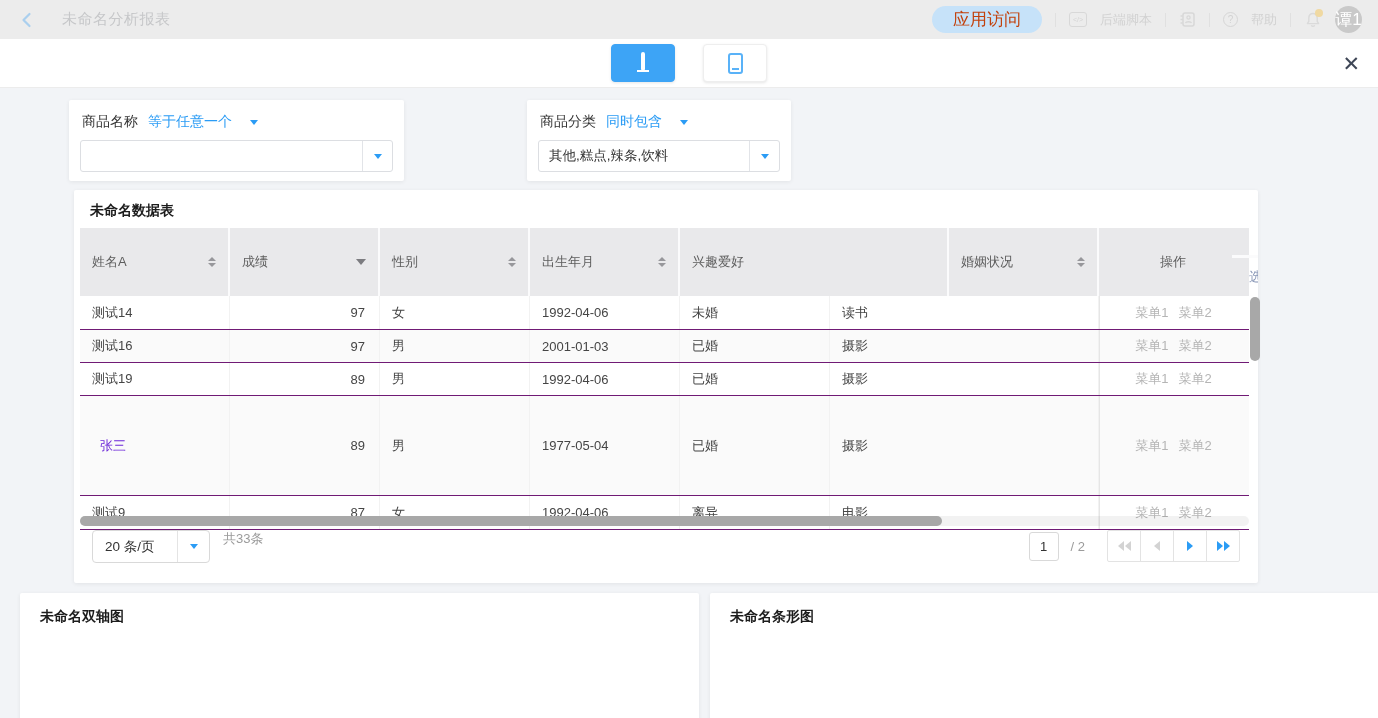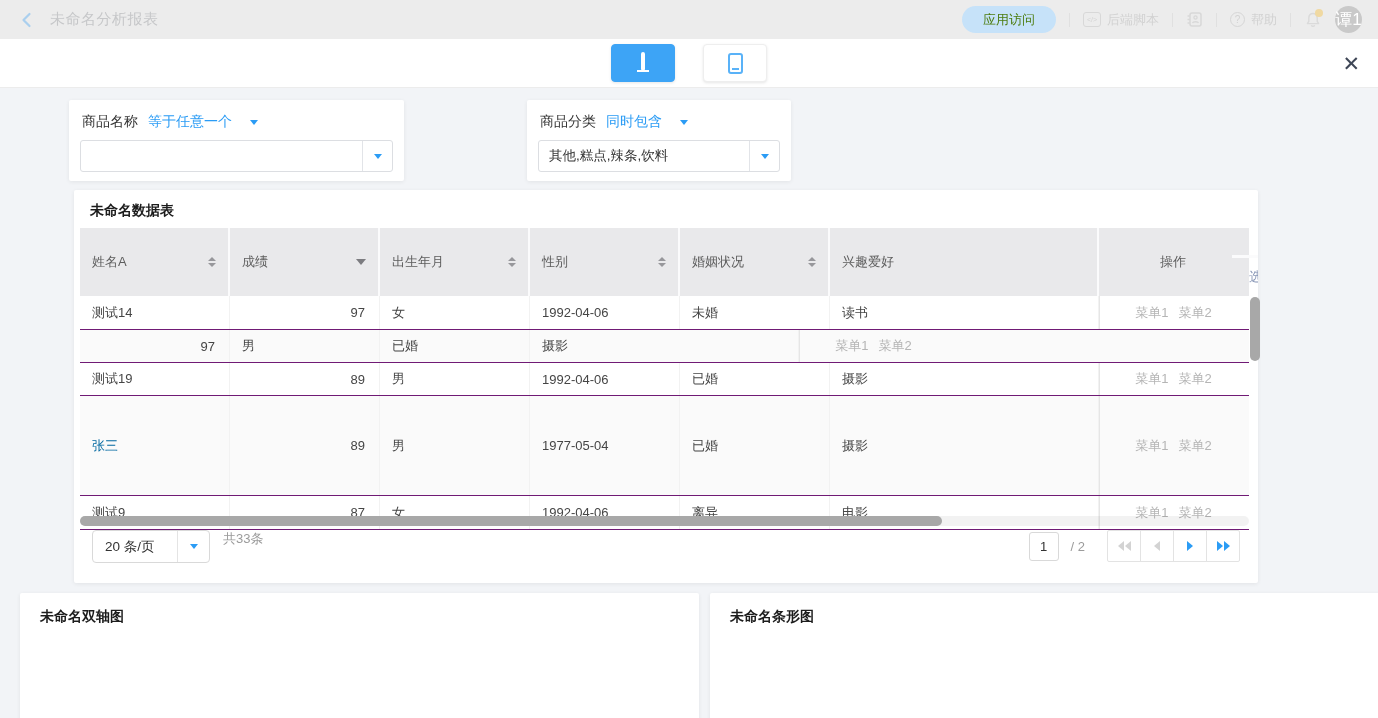--- a/index.html
+++ b/index.html
@@ -1,27 +1,27 @@
 <!DOCTYPE html>
 <html><head>
 <meta charset="utf-8">
 <style>
   * { box-sizing: border-box; margin: 0; padding: 0; }
   html,body { width:1378px; height:718px; overflow:hidden; }
   body { font-family:"Liberation Sans","DejaVu Sans",sans-serif; background:#f2f4f7; position:relative; }
 
   
   .topbar { position:absolute; top:0; left:0; width:1378px; height:39px; background:#ececec; display:flex; align-items:center; justify-content:space-between; padding:0 16px 0 18px; }
-  .tb-left { display:flex; align-items:center; gap:14px; }
+  .tb-left { display:flex; align-items:center; gap:26px; }
   .back-ic { width:18px; height:18px; display:inline-flex; cursor:pointer; }
   .tb-title { font-size:15px; color:#c6c7c9; letter-spacing:.5px; }
   .tb-right { display:flex; align-items:center; gap:13px; }
-  .pill { background:#c6e2f9; color:#4d7c0f; border:none; border-radius:16px; height:27px; padding:0 21px; font-size:13px; font-family:inherit; cursor:pointer; }
+  .pill { background:#c6e2f9; color:#c2410c; border:none; border-radius:16px; height:27px; padding:0 21px; font-size:17px; font-family:inherit; cursor:pointer; }
   .vdiv { width:1px; height:14px; background:#e0e0e0; }
-  .tb-item { display:inline-flex; align-items:center; gap:6px; font-size:13px; color:#d2d2d2; cursor:pointer; }
+  .tb-item { display:inline-flex; align-items:center; gap:13px; font-size:13px; color:#d2d2d2; cursor:pointer; }
   .code-ic { display:inline-flex; align-items:center; justify-content:center; width:18px; height:15px; border:1px solid #d8d8d8; border-radius:3px; font-size:7px; color:#d4d4d4; letter-spacing:0; }
   .q-ic { display:inline-flex; align-items:center; justify-content:center; width:15px; height:15px; border:1px solid #d6d6d6; border-radius:50%; font-size:10px; color:#d2d2d2; }
   .bell { position:relative; display:inline-flex; cursor:pointer; }
   .bell-dot { position:absolute; top:-2px; right:-1px; width:8px; height:8px; border-radius:50%; background:#f0d9a2; }
   .avatar { width:27px; height:27px; border-radius:50%; background:#c9c9c9; color:#ffffff; font-size:17px; display:inline-flex; align-items:center; justify-content:center; cursor:pointer; }
 
   
   .previewbar { position:absolute; top:39px; left:0; width:1378px; height:49px; background:#fff; border-bottom:1px solid #ececec; }
   .device-toggle { position:absolute; left:50%; top:5px; transform:translateX(-50%); display:flex; gap:28px; }
   .dev-btn { width:64px; height:38px; border-radius:4px; border:1px solid #eeeeee; background:#fff; display:flex; align-items:center; justify-content:center; cursor:pointer; box-shadow:0 1px 3px rgba(0,0,0,.10); }
@@ -67,21 +67,21 @@
   .edge-glyph { position:absolute; left:1175px; top:78px; width:9px; height:16px; overflow:hidden; font-size:13px; color:#8795b5; }
 
   .tbody { position:absolute; left:6px; top:106px; width:1169px; height:234px; overflow:hidden; }
   .tr { display:flex; border-bottom:1px solid #701a75; background:#fff; }
   .tr.alt { background:#fafafa; }
   .tr.h34 { height:34px; } .tr.h33 { height:33px; } .tr.h100 { height:100px; }
   .td { display:flex; align-items:center; padding:0 12px; font-size:13px; color:#454545; border-right:1px solid #f2f2f2; overflow:hidden; white-space:nowrap; }
   .td.c1 { justify-content:flex-end; padding-right:14px; }
   .td.c6 { justify-content:center; gap:10px; border-left:1px solid #e6e6e6; border-right:none; }
   .alink { color:#b5b5b5; cursor:pointer; }
-  .name-link { color:#0369a1; cursor:pointer; }
+  .name-link { color:#6d28d9; cursor:pointer;margin-left:8px; }
 
   .vthumb { position:absolute; left:1176px; top:107px; width:10px; height:64px; background:#a8a8a8; border-radius:5px; cursor:grab; }
   .hscroll { position:absolute; left:6px; top:326px; width:1169px; height:10px; border-radius:5px; background:rgba(0,0,0,.05); }
   .hthumb { position:absolute; left:0; top:0; width:862px; height:10px; background:#a8a8a8; border-radius:5px; cursor:grab; }
 
   .pager { position:absolute; left:0; top:340px; width:1184px; height:42px; display:flex; align-items:flex-start; padding:0 18px; }
   .psize { width:118px; height:33px; border:1px solid #d9d9d9; border-radius:4px; display:flex; align-items:center; background:#fff; cursor:pointer; }
   .psize-label { flex:1; padding:0 12px; font-size:13.5px; color:#333; white-space:nowrap; }
   .psize-drop { width:32px; align-self:stretch; border-left:1px solid #e4e4e4; display:flex; align-items:center; justify-content:center; }
   .ptotal { margin-left:13px; font-size:13px; color:#9b9b9b; }
@@ -204,43 +204,43 @@
         <span>姓名A</span>
         <span class="sortb">
             <i class="s-up"></i>
             <i class="s-dn"></i>
           </span>
       </div>
       <div class="th c1">
         <span>成绩</span>
         <span class="sort-one"></span>
       </div>
+      <div class="th c2">
+        <span>性别</span>
+        <span class="sortb">
+            <i class="s-up"></i>
+            <i class="s-dn"></i>
+          </span>
+      </div>
       <div class="th c3">
         <span>出生年月</span>
         <span class="sortb">
             <i class="s-up"></i>
             <i class="s-dn"></i>
           </span>
       </div>
-      <div class="th c2">
-        <span>性别</span>
-        <span class="sortb">
-            <i class="s-up"></i>
-            <i class="s-dn"></i>
-          </span>
+      <div class="th c5">
+        <span>兴趣爱好</span>
       </div>
       <div class="th c4">
         <span>婚姻状况</span>
         <span class="sortb">
             <i class="s-up"></i>
             <i class="s-dn"></i>
           </span>
-      </div>
-      <div class="th c5">
-        <span>兴趣爱好</span>
       </div>
       <div class="th c6">
         <span>操作</span>
       </div>
     </div>
     <div class="hd-notch"></div>
     <div class="edge-glyph">选</div>
 
     <div class="tbody">
       <div class="tr h34">
@@ -249,22 +249,24 @@
         <div class="td c2">女</div>
         <div class="td c3">1992-04-06</div>
         <div class="td c4">未婚</div>
         <div class="td c5">读书</div>
         <div class="td c6">
           <span class="alink">菜单1</span>
           <span class="alink">菜单2</span>
         </div>
       </div>
       <div class="tr h33 alt">
+        <div class="td c0">测试16</div>
         <div class="td c1">97</div>
         <div class="td c2">男</div>
+        <div class="td c3">2001-01-03</div>
         <div class="td c4">已婚</div>
         <div class="td c5">摄影</div>
         <div class="td c6">
           <span class="alink">菜单1</span>
           <span class="alink">菜单2</span>
         </div>
       </div>
       <div class="tr h33">
         <div class="td c0">测试19</div>
         <div class="td c1">89</div>

